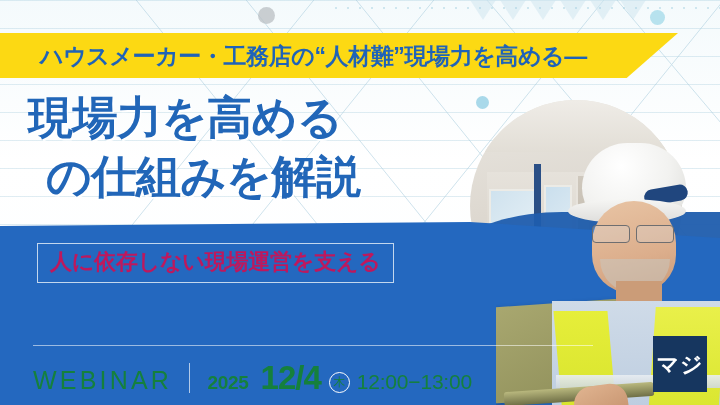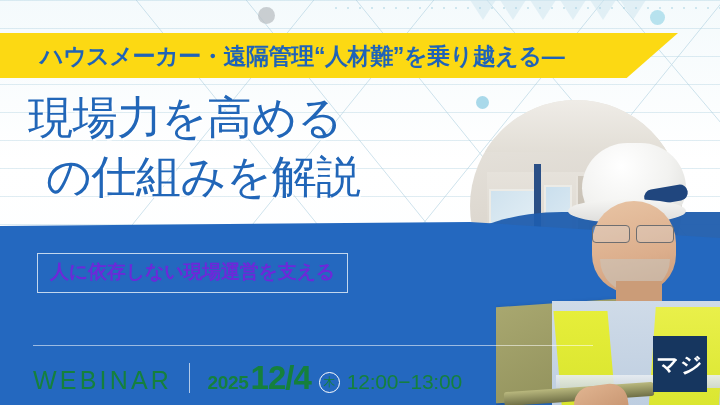--- a/index.html
+++ b/index.html
@@ -250,42 +250,41 @@
     transform: rotate(-8deg);
   }
 
   
   .headline {
     position: absolute;
     left: 28px; top: 88px;
     z-index: 6;
     color: #2166b8;
     font-size: 45px;
-    font-weight: 400;
+    font-weight: 700;
     line-height: 59px;
     letter-spacing: -0.5px;
     text-shadow: 1.5px 1.5px 0 rgba(255,255,255,.9);
     white-space: nowrap;
   }
   .headline .l2 { padding-left: 18px; display: block; }
 
   
   .sub-box {
     position: absolute;
     left: 37px; top: 243px;
     z-index: 9;
     border: 1.6px solid #c3d7ee;
     padding: 3px 12px 5px 12px;
-    color: #6d28d9;
-    font-size: 19px;
+    color: #be185d;
+    font-size: 22px;
     font-weight: 700;
     letter-spacing: -0.2px;
     line-height: 30px;
     white-space: nowrap;
-    margin-top: 10px;
   }
 
   
   .emph {
     position: absolute;
     left: 30px; top: 288px;
     z-index: 9;
     color: #fcd913;
     font-size: 33px;
     font-weight: 700;
@@ -318,21 +317,21 @@
     letter-spacing: 3.2px;
   }
   .f-sep {
     display: inline-block;
     width: 1.4px; height: 30px;
     background: rgba(255,255,255,.65);
     margin: 0 17px;
     transform: translateY(4px);
   }
   .f-year { font-size: 19px; font-weight: 700; letter-spacing: -0.3px; }
-  .f-date { font-size: 33px; font-weight: 700; letter-spacing: -1px; margin-left: 2px; text-align: center; }
+  .f-date { font-size: 33px; font-weight: 700; letter-spacing: -1px; margin-left: 12px; text-align: center; }
   .f-dow {
     display: inline-flex;
     align-items: center; justify-content: center;
     width: 21px; height: 21px;
     border: 1.4px solid #ffffff;
     border-radius: 50%;
     font-size: 12px;
     font-weight: 400;
     margin: 0 7px 0 8px;
     transform: translateY(-3px);
@@ -412,21 +411,21 @@
       <div class="room-tool" style="left:26%;bottom:15%;width:7px;height:20px;background:#8b8378;"></div>
       <div class="room-tool" style="left:55%;bottom:14%;width:16px;height:10px;background:#9a5a3a;border-radius:3px;"></div>
       <div class="room-cable"></div>
     </div>
   </div>
 
   <div class="blue-wedge"></div>
   <div class="blue-panel"></div>
 
   <div class="yellow-band"></div>
-  <div class="yellow-band-text">ハウスメーカー・遠隔管理“人材難”を乗り越える―</div>
+  <div class="yellow-band-text">ハウスメーカー・工務店の“人材難”現場力を高める―</div>
 
   <div class="headline">
     <span>現場力を高める</span>
     <span class="l2">の仕組みを解説</span>
   </div>
 
   <div class="worker">
     <div class="laptop-lid"></div>
     <div class="helmet"></div>
     <div class="helmet-band"></div>

